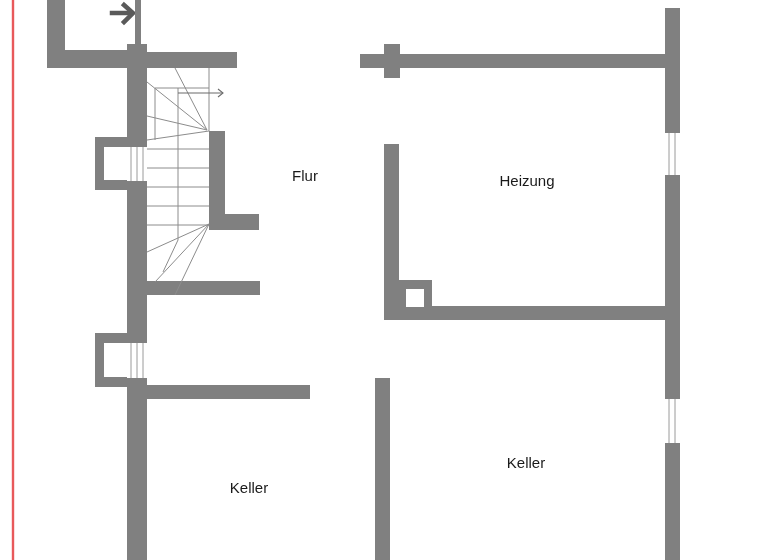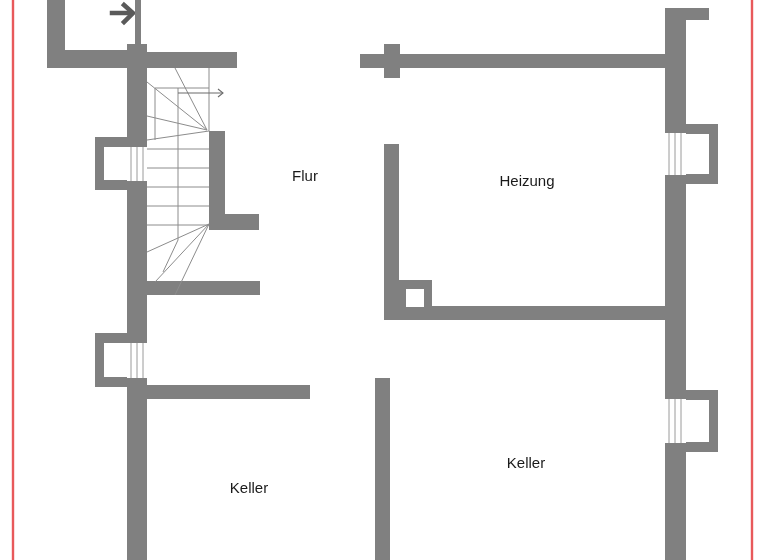--- a/index.html
+++ b/index.html
@@ -6,21 +6,21 @@
   html, body {
     margin: 0;
     padding: 0;
     background: #ffffff;
   }
   body {
     font-family: "Liberation Sans", sans-serif;
   }
   #floorplan-root {
     position: relative;
-    width: 768px;
+    width: 680px;
     height: 560px;
     background: #ffffff;
     overflow: hidden;
   }
   #floorplan-svg {
     display: block;
     width: 768px;
     height: 560px;
   }
   .room-label {

